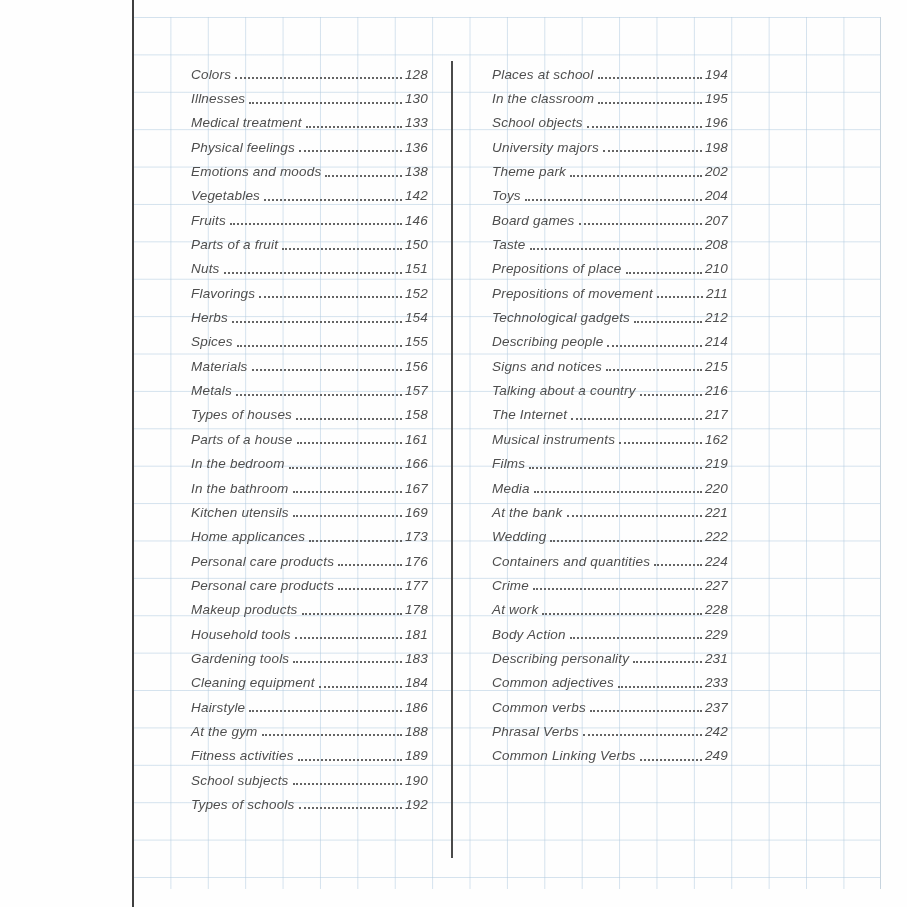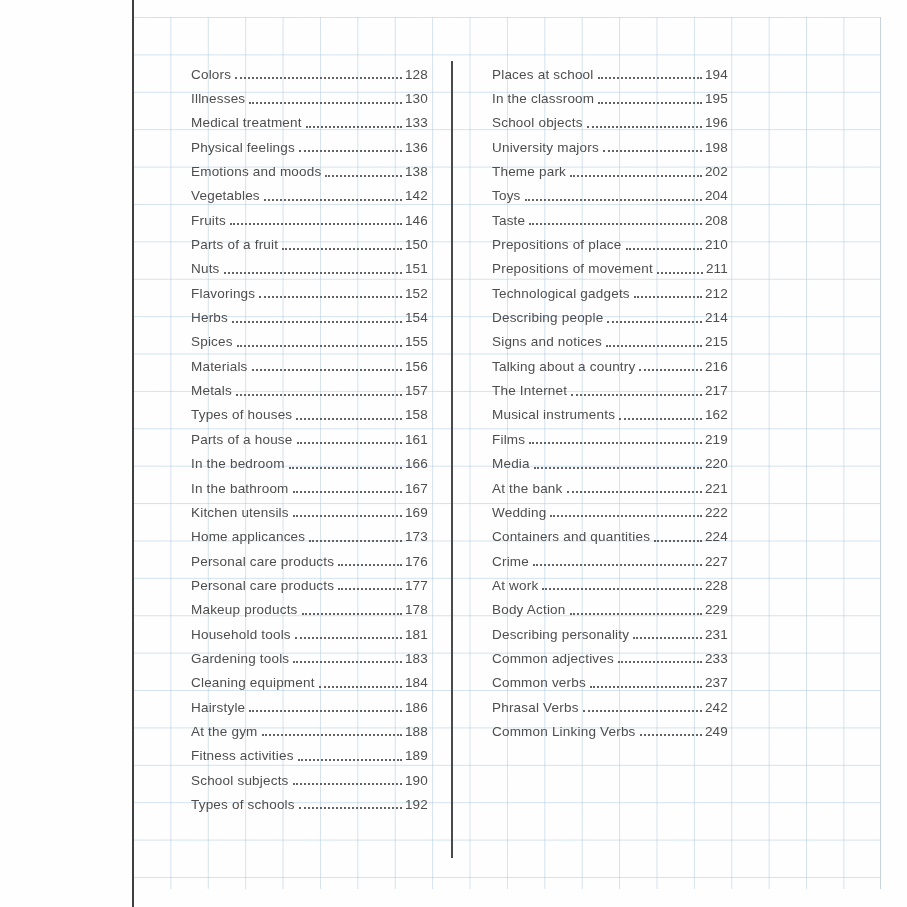--- a/index.html
+++ b/index.html
@@ -6,20 +6,21 @@
   html, body {
     width: 907px; height: 907px;
     background: #ffffff;
     font-family: "Liberation Sans", sans-serif;
   }
   .page {
     position: relative;
     width: 907px; height: 907px;
     background: #fefefe;
     overflow: hidden;
+    font-style: italic;
   }
   
   .grid {
     position: absolute;
     left: 133px; top: 17px;
     width: 748px; height: 872px;
     background-image:
       linear-gradient(to right, rgba(178, 203, 224, 0.55) 1px, transparent 1px),
       linear-gradient(to bottom, rgba(178, 203, 224, 0.55) 1px, transparent 1px);
     background-size: 37.4px 37.4px;
@@ -306,20 +307,25 @@
         <span class="pagenum">202</span>
       </div>
 
       <div class="row">
         <span class="label">Toys</span>
         <span class="leader"></span>
         <span class="pagenum">204</span>
       </div>
 
 
+      <div class="row">
+        <span class="label">Board games</span>
+        <span class="leader"></span>
+        <span class="pagenum">207</span>
+      </div>
 
       <div class="row">
         <span class="label">Taste</span>
         <span class="leader"></span>
         <span class="pagenum">208</span>
       </div>
 
       <div class="row">
         <span class="label">Prepositions of place</span>
         <span class="leader"></span>

